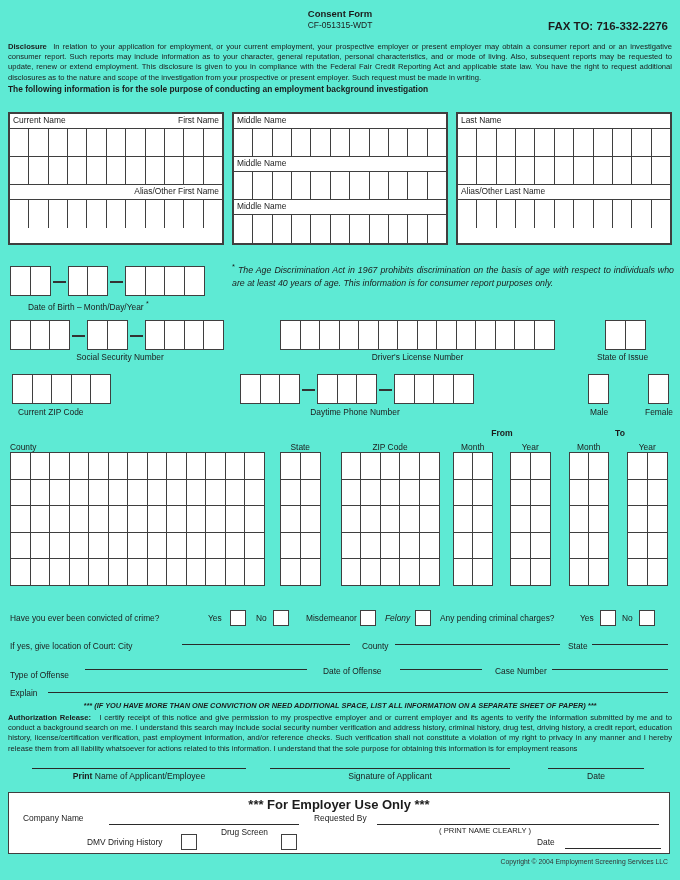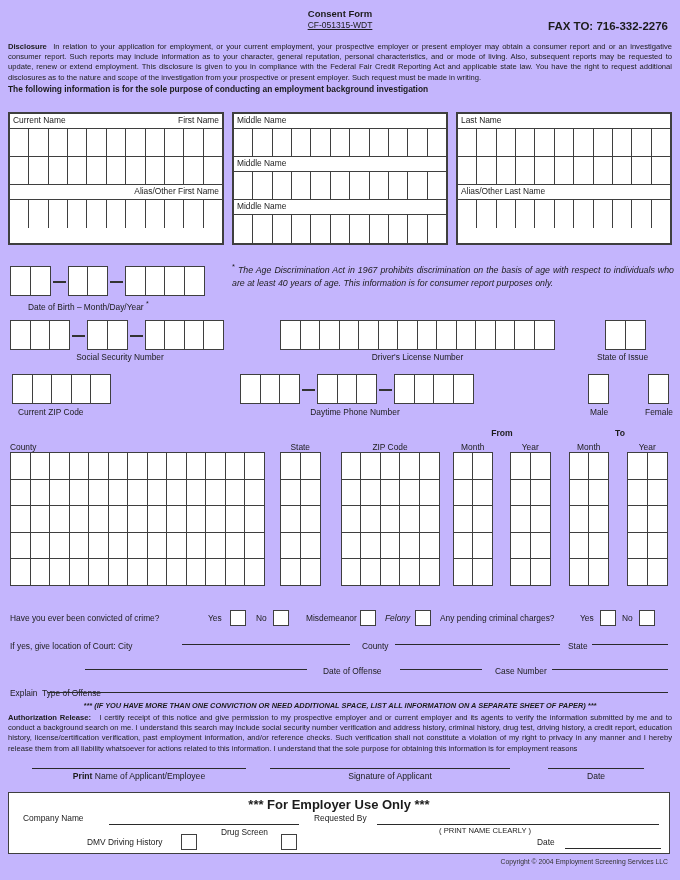--- a/index.html
+++ b/index.html
@@ -1,24 +1,24 @@
 <!DOCTYPE html>
 <html><head>
 <meta charset="utf-8">
 <style>
   :root { --bc:#3f3f3f; --tx:#1c1c1c; }
   * { margin:0; padding:0; box-sizing:border-box; }
   body { background:#e9e9e9; font-family:"Liberation Sans", sans-serif; }
-  .page { position:relative; width:680px; height:880px; background:#c4b5fd; color:var(--tx); margin:0 auto; overflow:hidden; }
+  .page { position:relative; width:680px; height:880px; background:#5eead4; color:var(--tx); margin:0 auto; overflow:hidden; }
   .abs { position:absolute; }
   .b { font-weight:bold; }
   .ctr { text-align:center; }
 
   .title { top:8px; left:0; width:680px; text-align:center; font-size:9.5px; font-weight:bold; }
-  .formnum { top:20px; left:0; width:680px; text-align:center; font-size:8.5px;text-decoration:underline; }
+  .formnum { top:20px; left:0; width:680px; text-align:center; font-size:8.5px; }
   .fax { top:20px; right:12px; font-size:11.5px; font-weight:bold; }
 
   .para { font-size:7.6px; line-height:1.34; text-align:justify; }
   .disc { top:42px; left:8px; width:664px; }
   .boldline { font-size:8.4px; font-weight:bold; margin-top:1px; text-align:left; }
 
   
   .npanels { top:112px; left:8px; width:664px; display:flex; justify-content:space-between; }
   .npanel { width:216px; border:2px solid var(--bc); background:#fff; }
   .nlabel { display:flex; justify-content:space-between; font-size:8.4px; padding:1px 3px 0 3px; height:15px; border-bottom:1.5px solid var(--bc); }
@@ -588,21 +588,21 @@
   <div>
     <span class="abs q" style="top:641px; left:10px;">If yes, give location of Court: City</span>
     <span class="abs blank" style="top:635px; left:182px; width:168px;"></span>
     <span class="abs q" style="top:641px; left:362px;">County</span>
     <span class="abs blank" style="top:635px; left:395px; width:165px;"></span>
     <span class="abs q" style="top:641px; left:568px;">State</span>
     <span class="abs blank" style="top:635px; left:592px; width:76px;"></span>
   </div>
 
   <div>
-    <span class="abs q" style="top:688px; left:10px;margin-left:32px;">Type of Offense</span>
+    <span class="abs q" style="top:670px; left:10px;">Type of Offense</span>
     <span class="abs blank" style="top:660px; left:85px; width:222px;"></span>
     <span class="abs q" style="top:666px; left:323px;">Date of Offense</span>
     <span class="abs blank" style="top:660px; left:400px; width:82px;"></span>
     <span class="abs q" style="top:666px; left:495px;">Case Number</span>
     <span class="abs blank" style="top:660px; left:552px; width:116px;"></span>
   </div>
 
   <div>
     <span class="abs q" style="top:688px; left:10px;">Explain</span>
     <span class="abs blank" style="top:683px; left:48px; width:620px;"></span>

